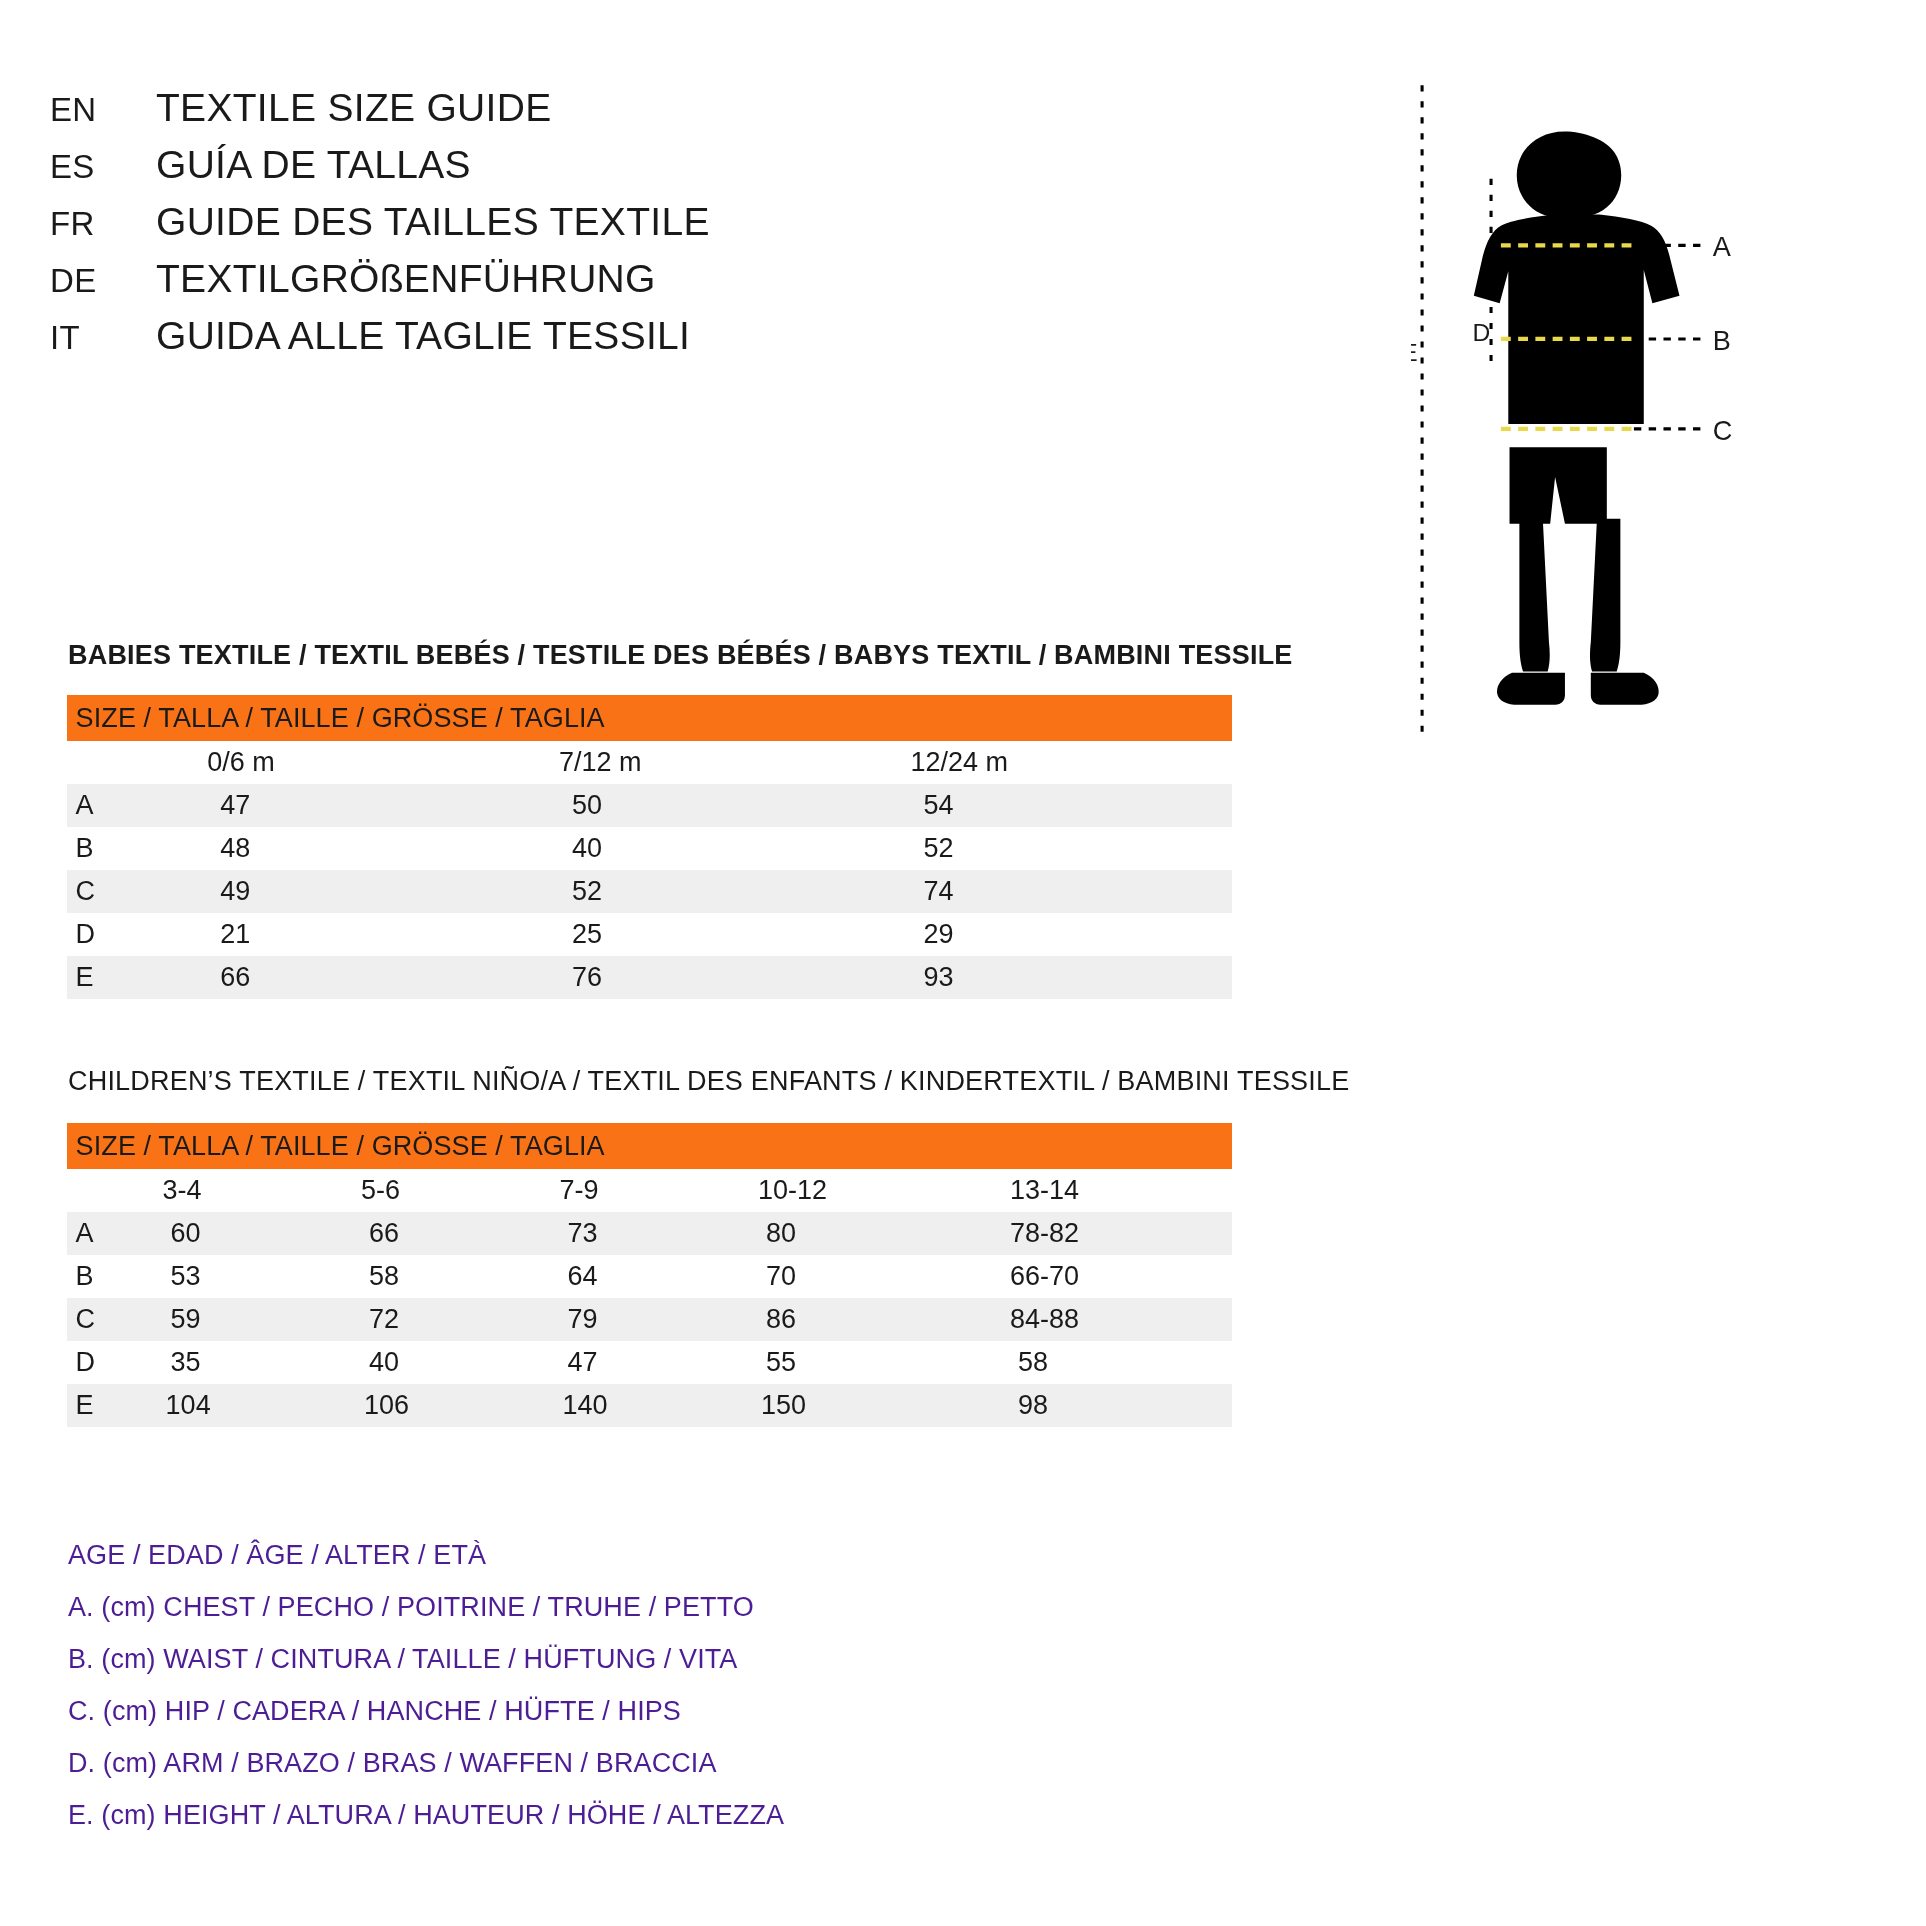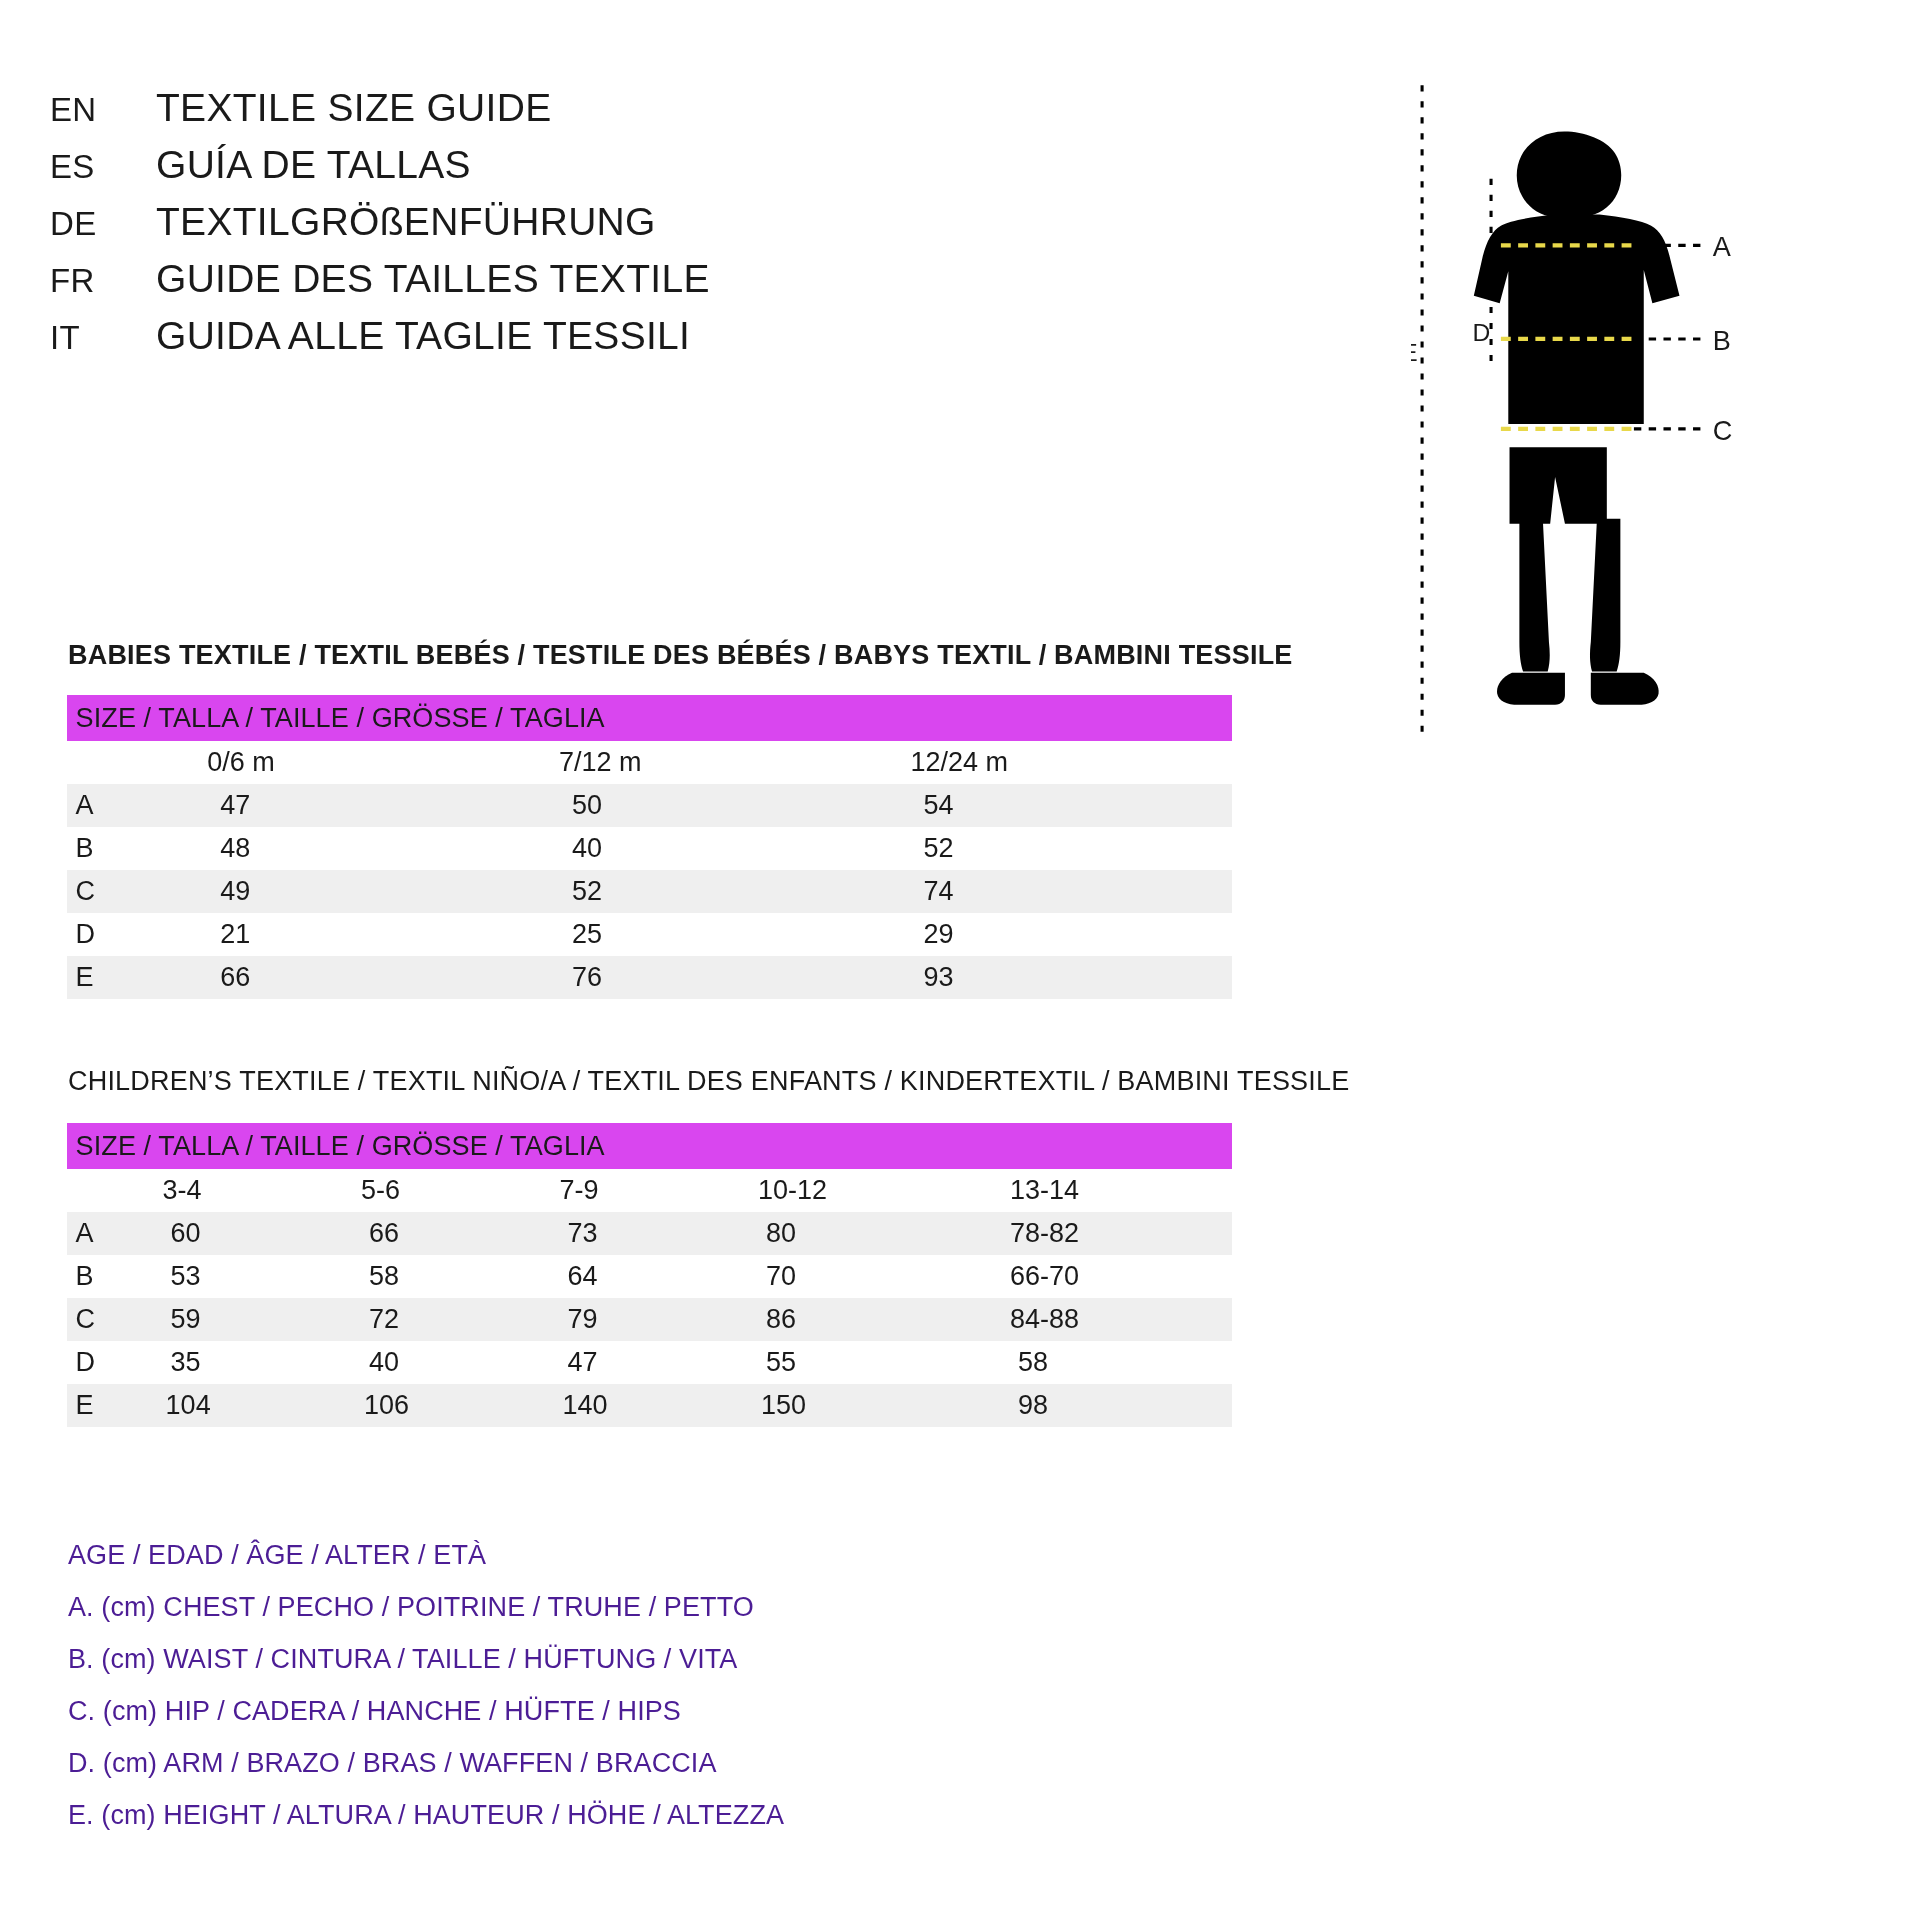--- a/index.html
+++ b/index.html
@@ -79,21 +79,21 @@
   #children-table { left: 67px; top: 1123px; width: 1165px; }
 
   .tbl td, .tbl th {
     padding: 0;
     font-weight: normal;
     text-align: left;
     height: 43px;
     vertical-align: middle;
   }
   .hdr-band td {
-    background: #d946ef;
+    background: #f97316;
     font-size: 27px;
     padding-left: 8.6px;
     height: 46px;
     letter-spacing: 0.1px;
   }
   .row-shade td { background: #efefef; }
   .row-plain td { background: #ffffff; }
 
   .c-label {
     width: 57px;
@@ -126,26 +126,26 @@
   <div class="lang-block">
     <div class="lang-row">
       <span class="lang-code">EN</span>
       <span class="lang-text">TEXTILE SIZE GUIDE</span>
     </div>
     <div class="lang-row">
       <span class="lang-code">ES</span>
       <span class="lang-text">GUÍA DE TALLAS</span>
     </div>
     <div class="lang-row">
+      <span class="lang-code">FR</span>
+      <span class="lang-text">GUIDE DES TAILLES TEXTILE</span>
+    </div>
+    <div class="lang-row">
       <span class="lang-code">DE</span>
       <span class="lang-text">TEXTILGRÖßENFÜHRUNG</span>
-    </div>
-    <div class="lang-row">
-      <span class="lang-code">FR</span>
-      <span class="lang-text">GUIDE DES TAILLES TEXTILE</span>
     </div>
     <div class="lang-row">
       <span class="lang-code">IT</span>
       <span class="lang-text">GUIDA ALLE TAGLIE TESSILI</span>
     </div>
   </div>
 
   <div class="figure">
     <svg class="fig-svg" width="468" height="678" viewBox="0 0 760 1100" xmlns="http://www.w3.org/2000/svg">
 

